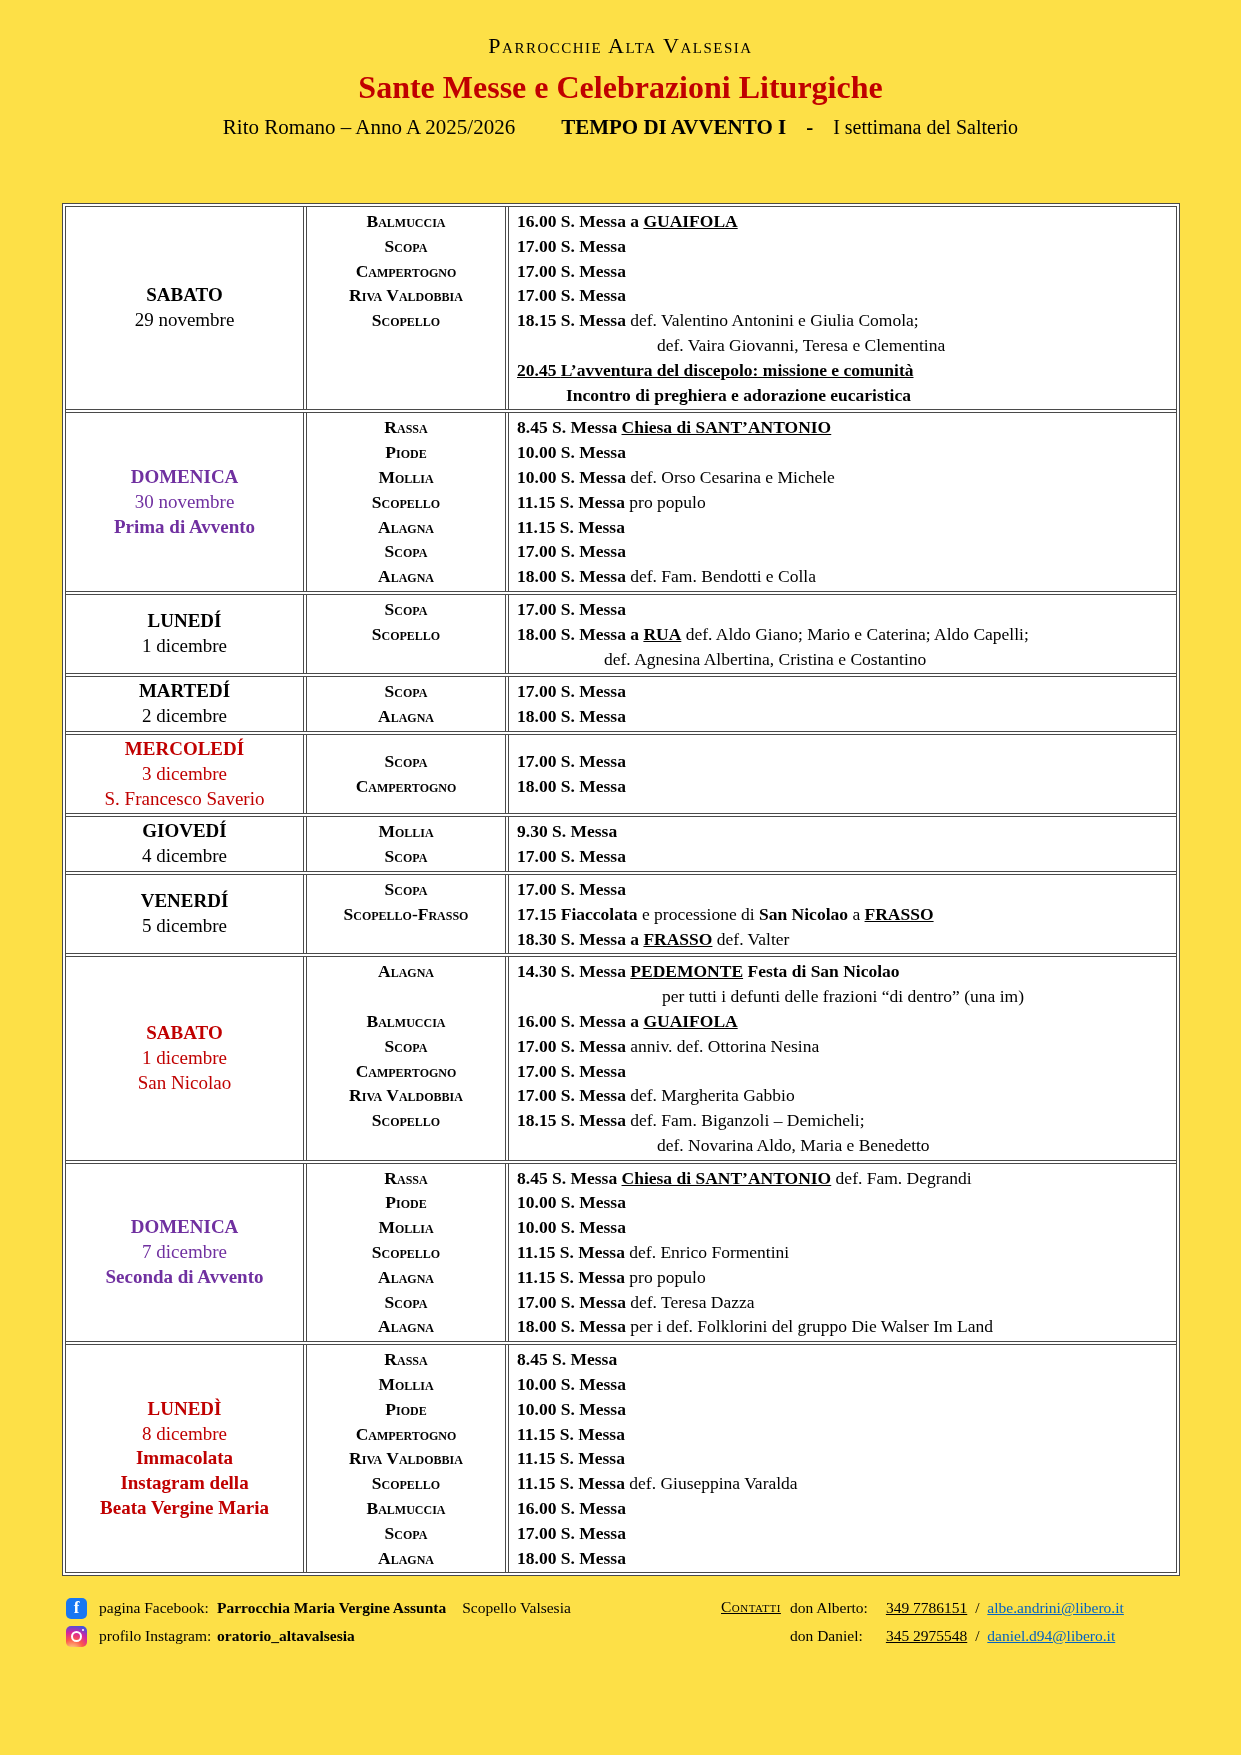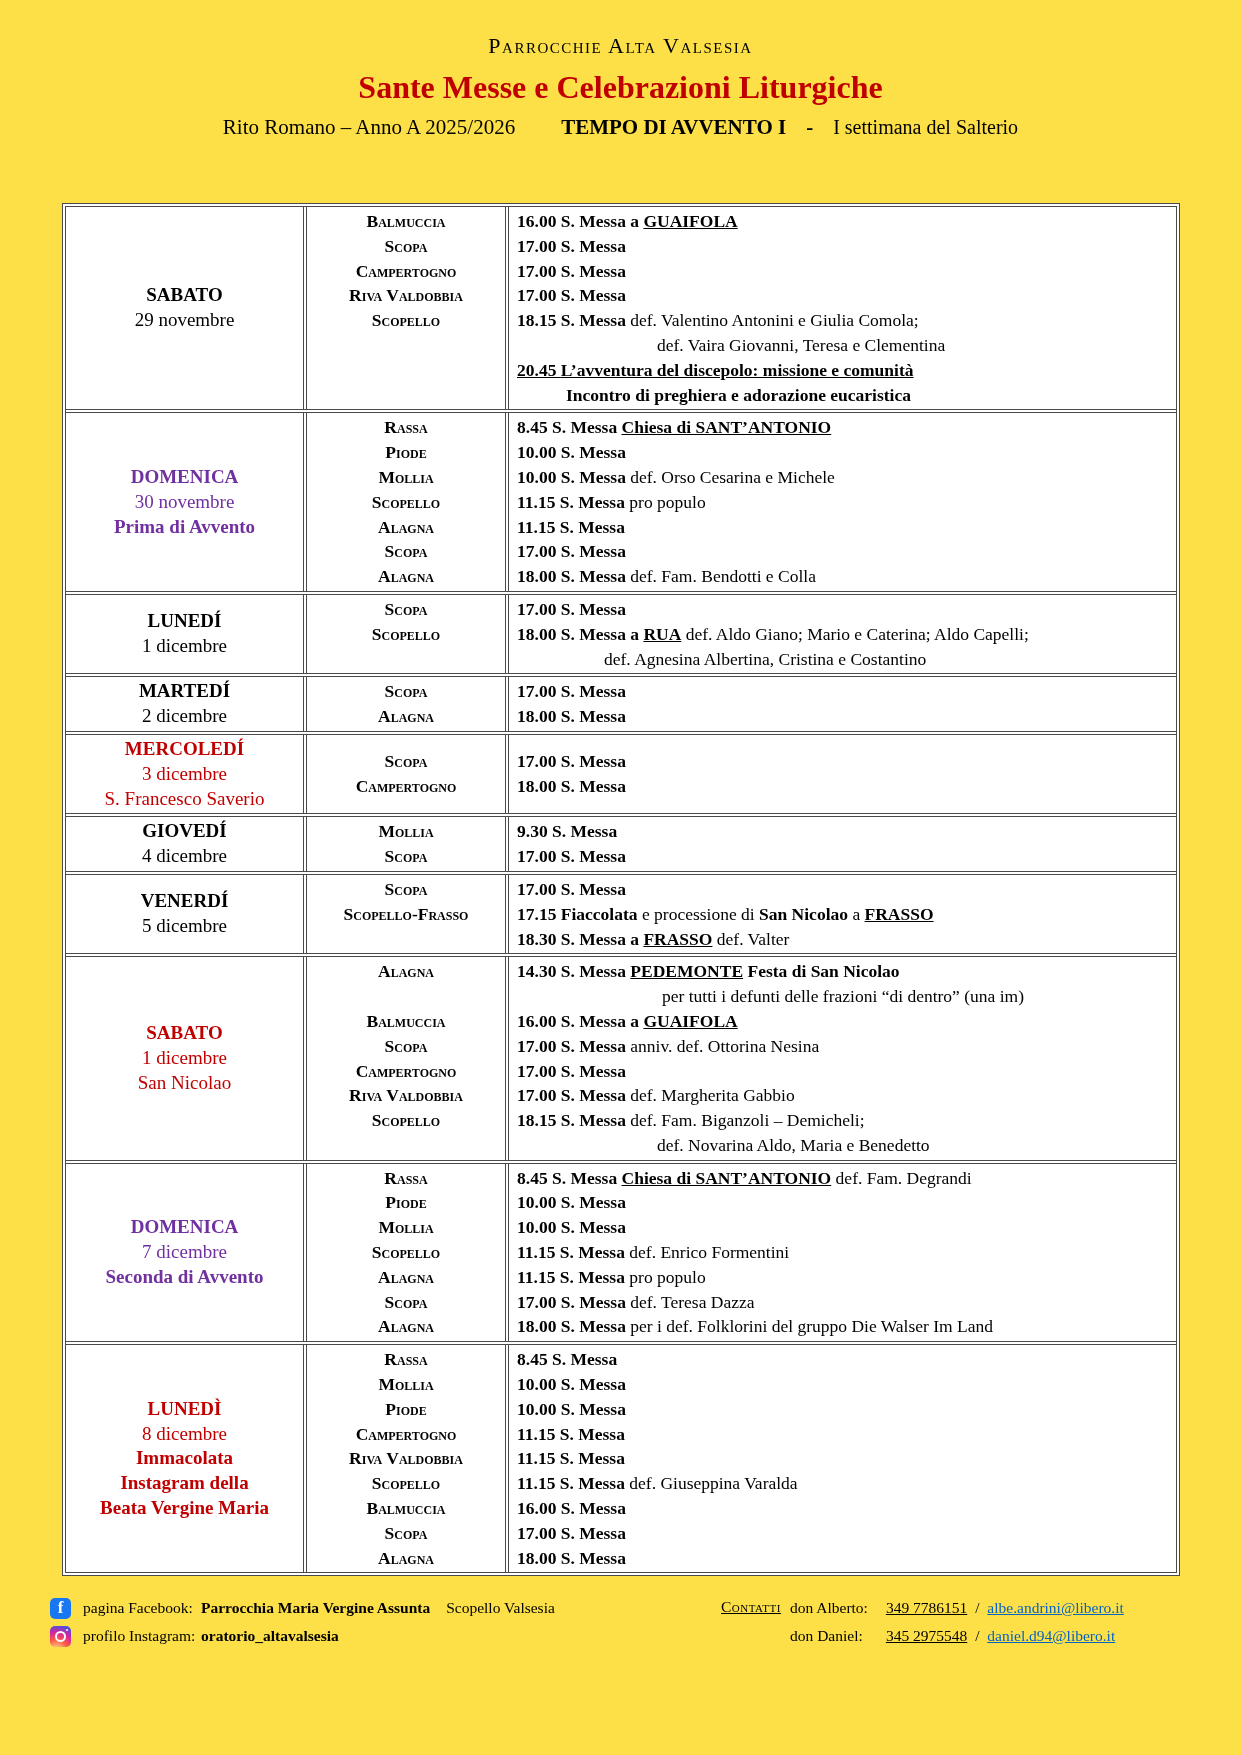--- a/index.html
+++ b/index.html
@@ -32,21 +32,21 @@
   .cell.times{flex:1;border-left:4px double var(--border);padding-left:8px;padding-right:4px;align-items:flex-start;}
   .line{line-height:24.8px;min-height:24.8px;font-size:17.5px;white-space:nowrap;}
   .cell.day .line{font-size:19px;}
   .cell.loc .line{font-variant:small-caps;font-weight:bold;}
   .bold{font-weight:bold;}
   .italic{}
   .underline{text-decoration:underline;}
 
   
   .footer{position:absolute;left:50px;top:1594px;width:1140px;font-size:15.5px;}
-  .f-left{position:absolute;left:0;top:0;font-family:Liberation Serif, serif;}
+  .f-left{position:absolute;left:16px;top:0;font-family:Liberation Serif, serif;}
   .f-row{display:flex;align-items:center;height:28px;}
   .f-icon{width:21px;height:21px;border-radius:5px;margin-right:12px;flex:0 0 21px;position:relative;}
   .fb-icon{background:#1877F2;}
   .fb-icon::after{content:"f";position:absolute;left:0;right:0;top:-1px;bottom:0;color:#fff;font-family:"Liberation Serif",serif;font-weight:bold;font-size:17px;text-align:center;line-height:22px;}
   .ig-icon{background:radial-gradient(circle at 30% 120%, #fdf497 0%, #fd5949 40%, #d6249f 65%, #285AEB 95%);}
   .ig-icon::before{content:"";position:absolute;left:5px;top:5px;width:7px;height:7px;border:2px solid #fff;border-radius:50%;}
   .ig-icon::after{content:"";position:absolute;right:3px;top:3px;width:2.5px;height:2.5px;background:#fff;border-radius:50%;}
   .f-label{width:118px;}
   .f-name{font-weight:bold;}
   .f-extra{margin-left:16px;}

